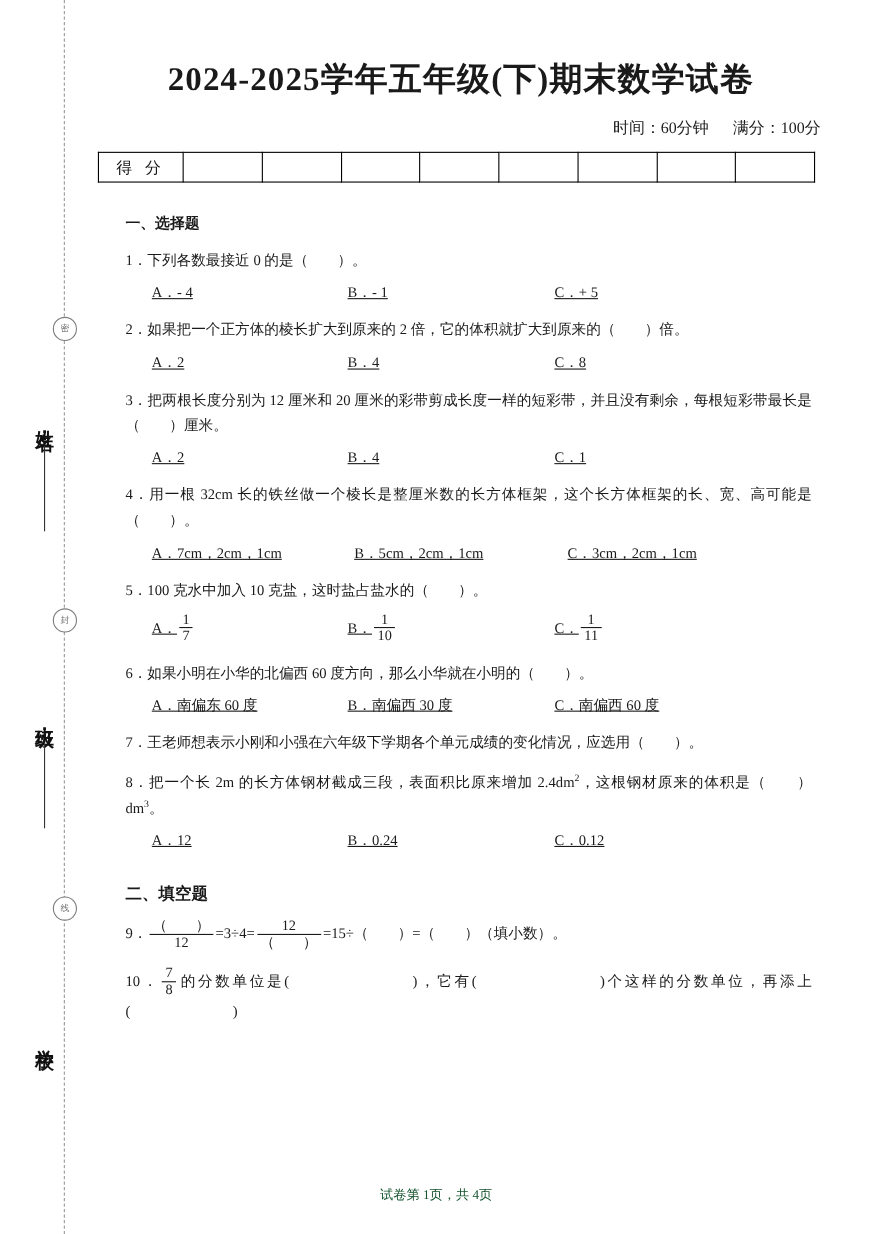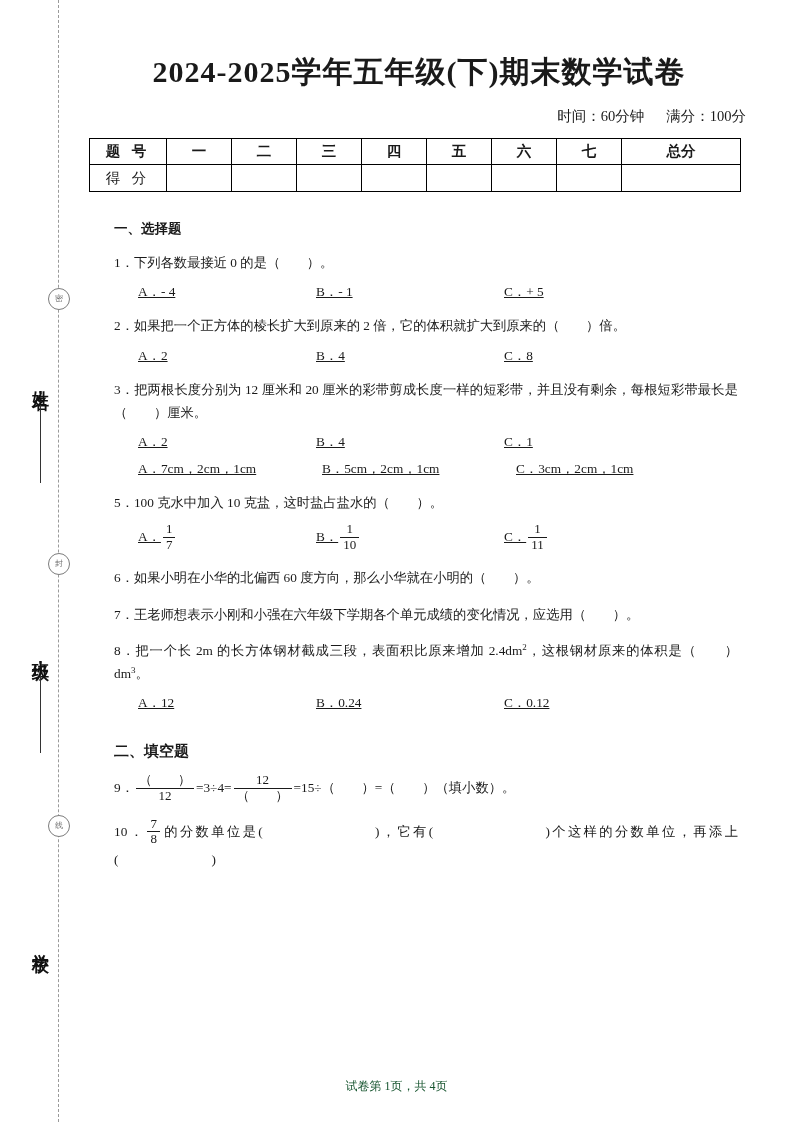--- a/index.html
+++ b/index.html
@@ -189,31 +189,20 @@
 <div class="page">
 
   <div class="doc-title">2024-2025学年五年级(下)期末数学试卷</div>
 
   <div class="meta-line">
     <span>时间：60分钟</span><span class="gap"></span><span>满分：100分</span>
   </div>
 
   <table class="score-table">
     <tbody>
-        <tr>
-      <td class="hdr">题 号</td>
-      <td>一</td>
-      <td>二</td>
-      <td>三</td>
-      <td>四</td>
-      <td>五</td>
-      <td>六</td>
-      <td>七</td>
-      <td>总分</td>
-    </tr>
     <tr class="blank">
       <td class="hdr">得 分</td>
       <td></td>
       <td></td>
       <td></td>
       <td></td>
       <td></td>
       <td></td>
       <td></td>
       <td></td>
@@ -243,38 +232,46 @@
 
   <div class="q">
     <span>3．</span><span>把两根长度分别为 12 厘米和 20 厘米的彩带剪成长度一样的短彩带，并且没有剩余，每根短彩带最长是（　　）厘米。</span>
   </div>
   <div class="opts">
     <span class="opt opt-a">A．2</span>
     <span class="opt opt-b">B．4</span>
     <span class="opt opt-c">C．1</span>
   </div>
 
+  <div class="q">
+    <span>4．</span><span>用一根 32cm 长的铁丝做一个棱长是整厘米数的长方体框架，这个长方体框架的长、宽、高可能是（　　）。</span>
+  </div>
   <div class="opts wide">
     <span class="opt opt-a">A．7cm，2cm，1cm</span>
     <span class="opt opt-b">B．5cm，2cm，1cm</span>
     <span class="opt opt-c">C．3cm，2cm，1cm</span>
   </div>
 
   <div class="q">
     <span>5．</span><span>100 克水中加入 10 克盐，这时盐占盐水的（　　）。</span>
   </div>
   <div class="opts">
     <span class="opt opt-a"><span>A．</span><span class="frac big"><span class="top">1</span><span class="bot">7</span></span></span>
     <span class="opt opt-b"><span>B．</span><span class="frac big"><span class="top">1</span><span class="bot">10</span></span></span>
     <span class="opt opt-c"><span>C．</span><span class="frac big"><span class="top">1</span><span class="bot">11</span></span></span>
   </div>
 
   <div class="q">
     <span>6．</span><span>如果小明在小华的北偏西 60 度方向，那么小华就在小明的（　　）。</span>
   </div>
+  <div class="opts">
+    <span class="opt opt-a">A．南偏东 60 度</span>
+    <span class="opt opt-b">B．南偏西 30 度</span>
+    <span class="opt opt-c">C．南偏西 60 度</span>
+  </div>
 
   <div class="q">
     <span>7．</span><span>王老师想表示小刚和小强在六年级下学期各个单元成绩的变化情况，应选用（　　）。</span>
   </div>
 
   <div class="q">
     <span>8．</span><span>把一个长 2m 的长方体钢材截成三段，表面积比原来增加 2.4dm</span><sup class="sup">2</sup><span>，这根钢材原来的体积是（　　）dm</span><sup class="sup">3</sup><span>。</span>
   </div>
   <div class="opts">
     <span class="opt opt-a">A．12</span>

